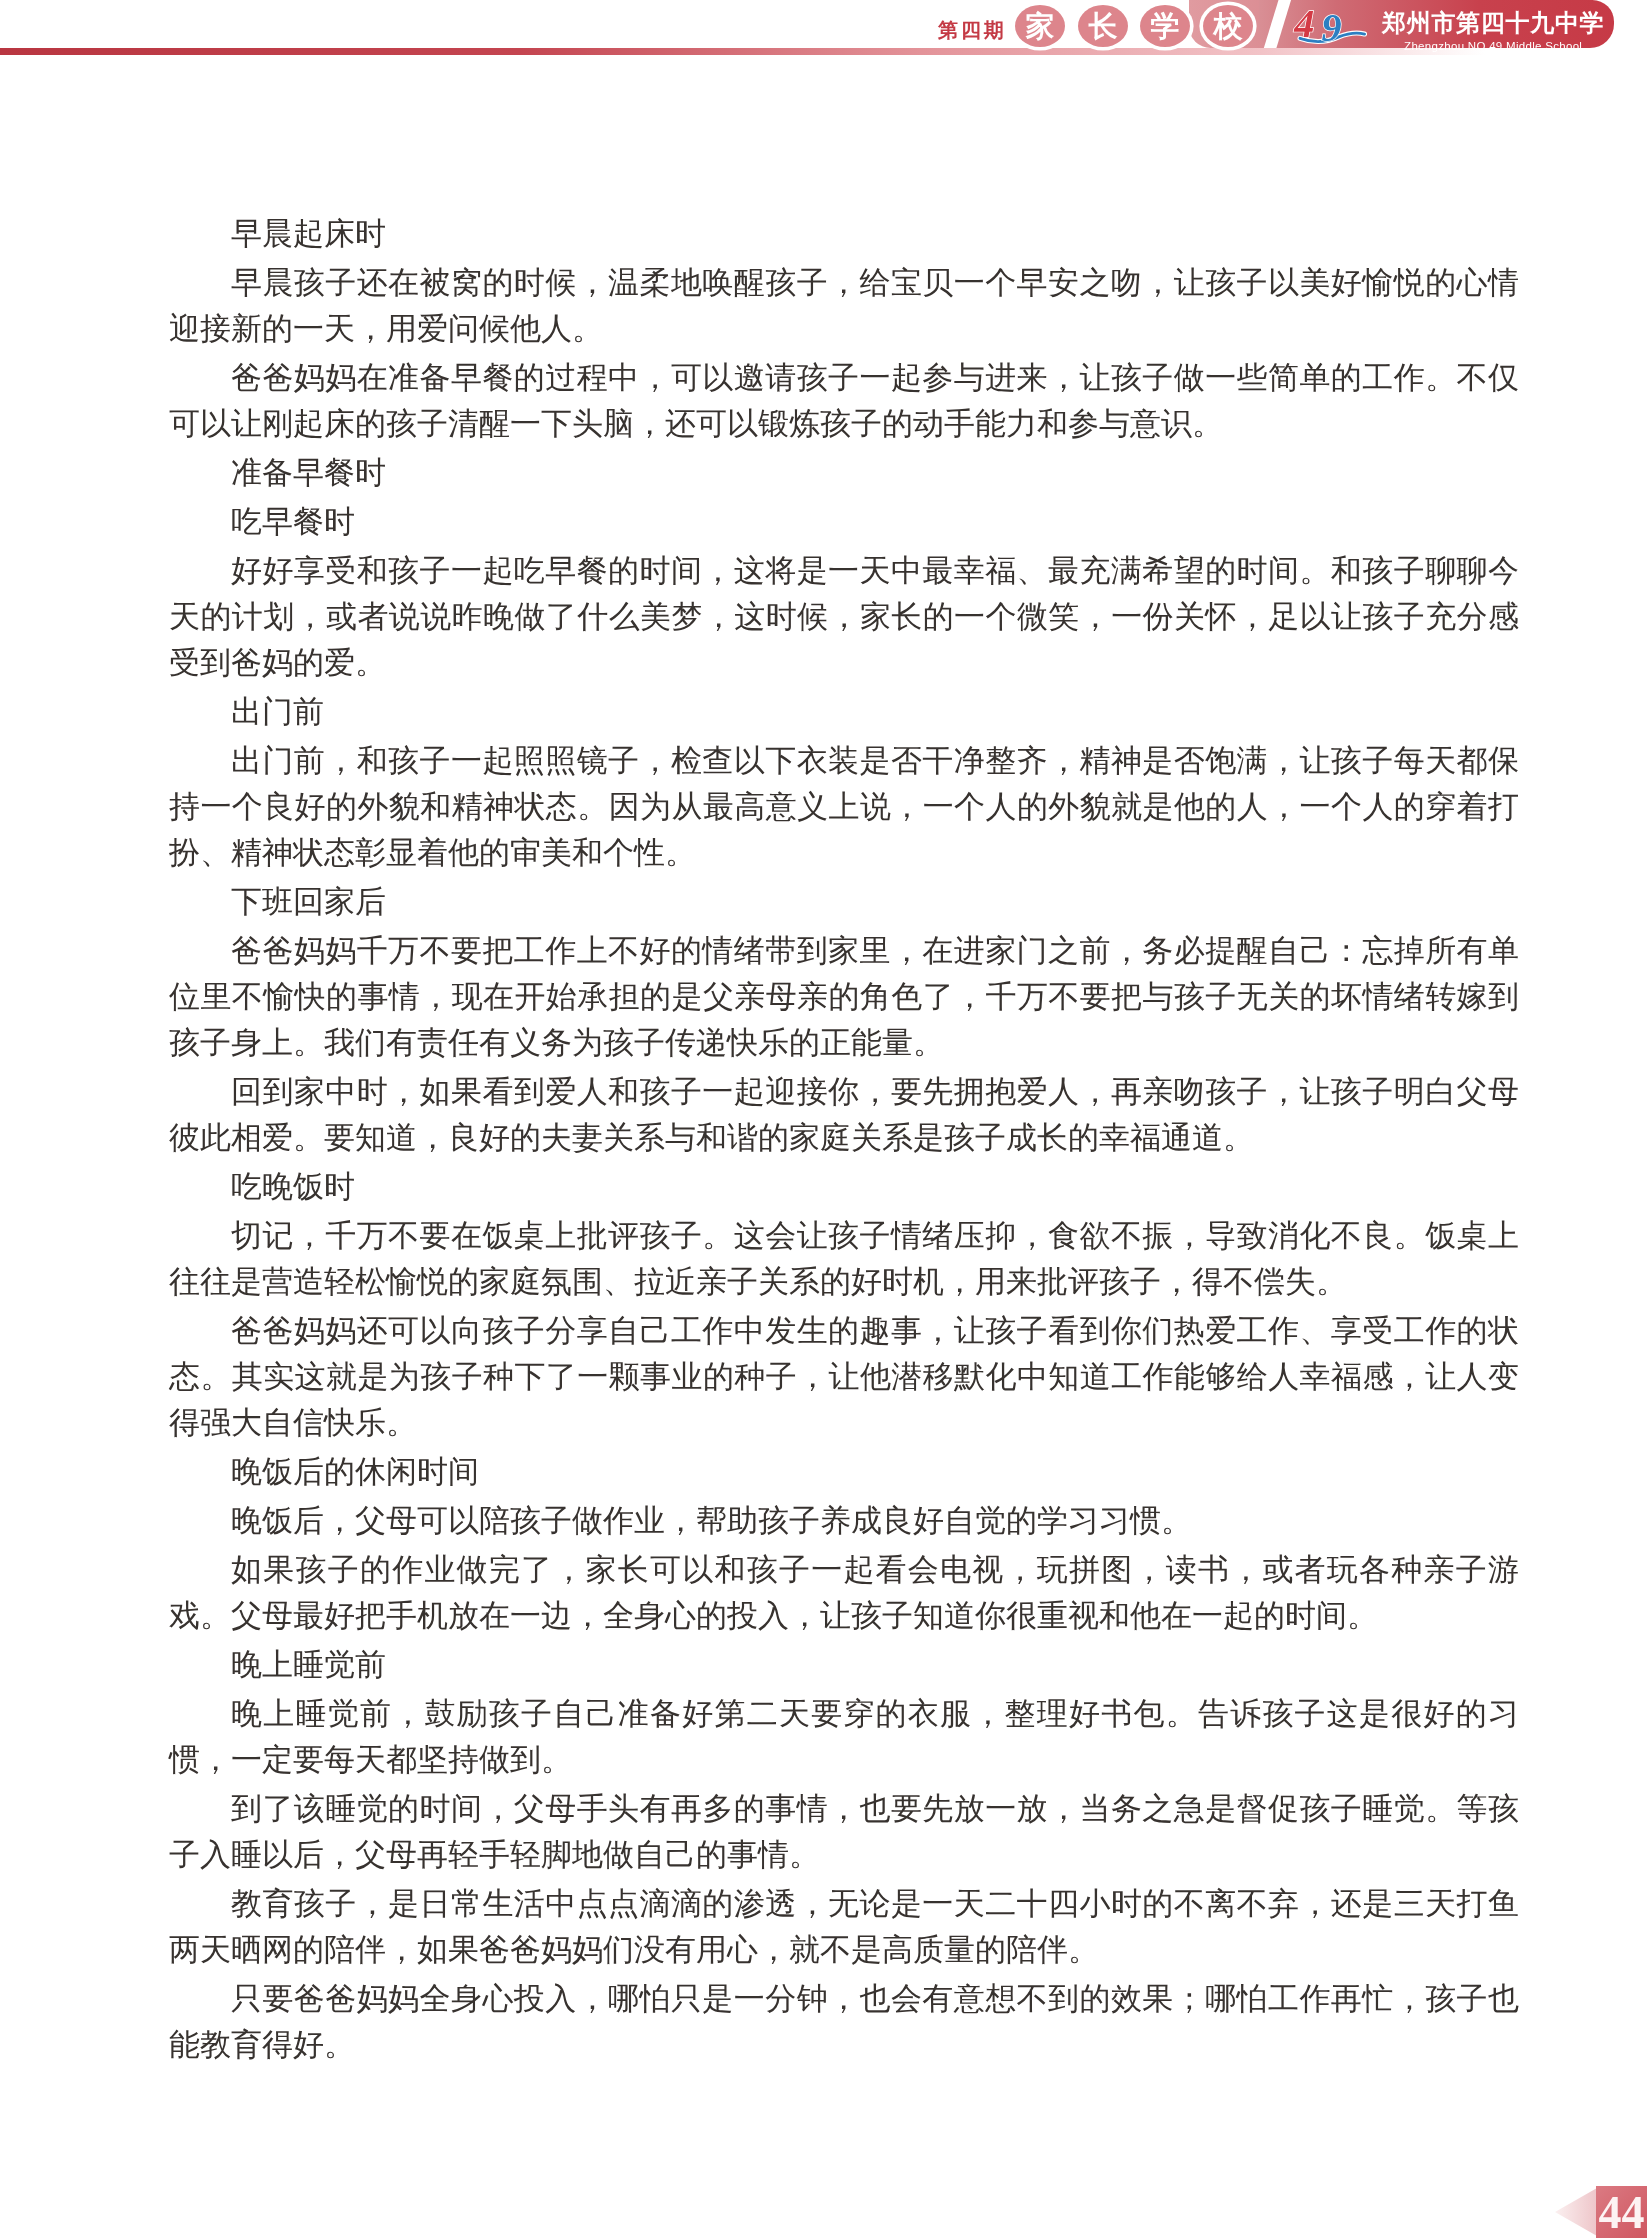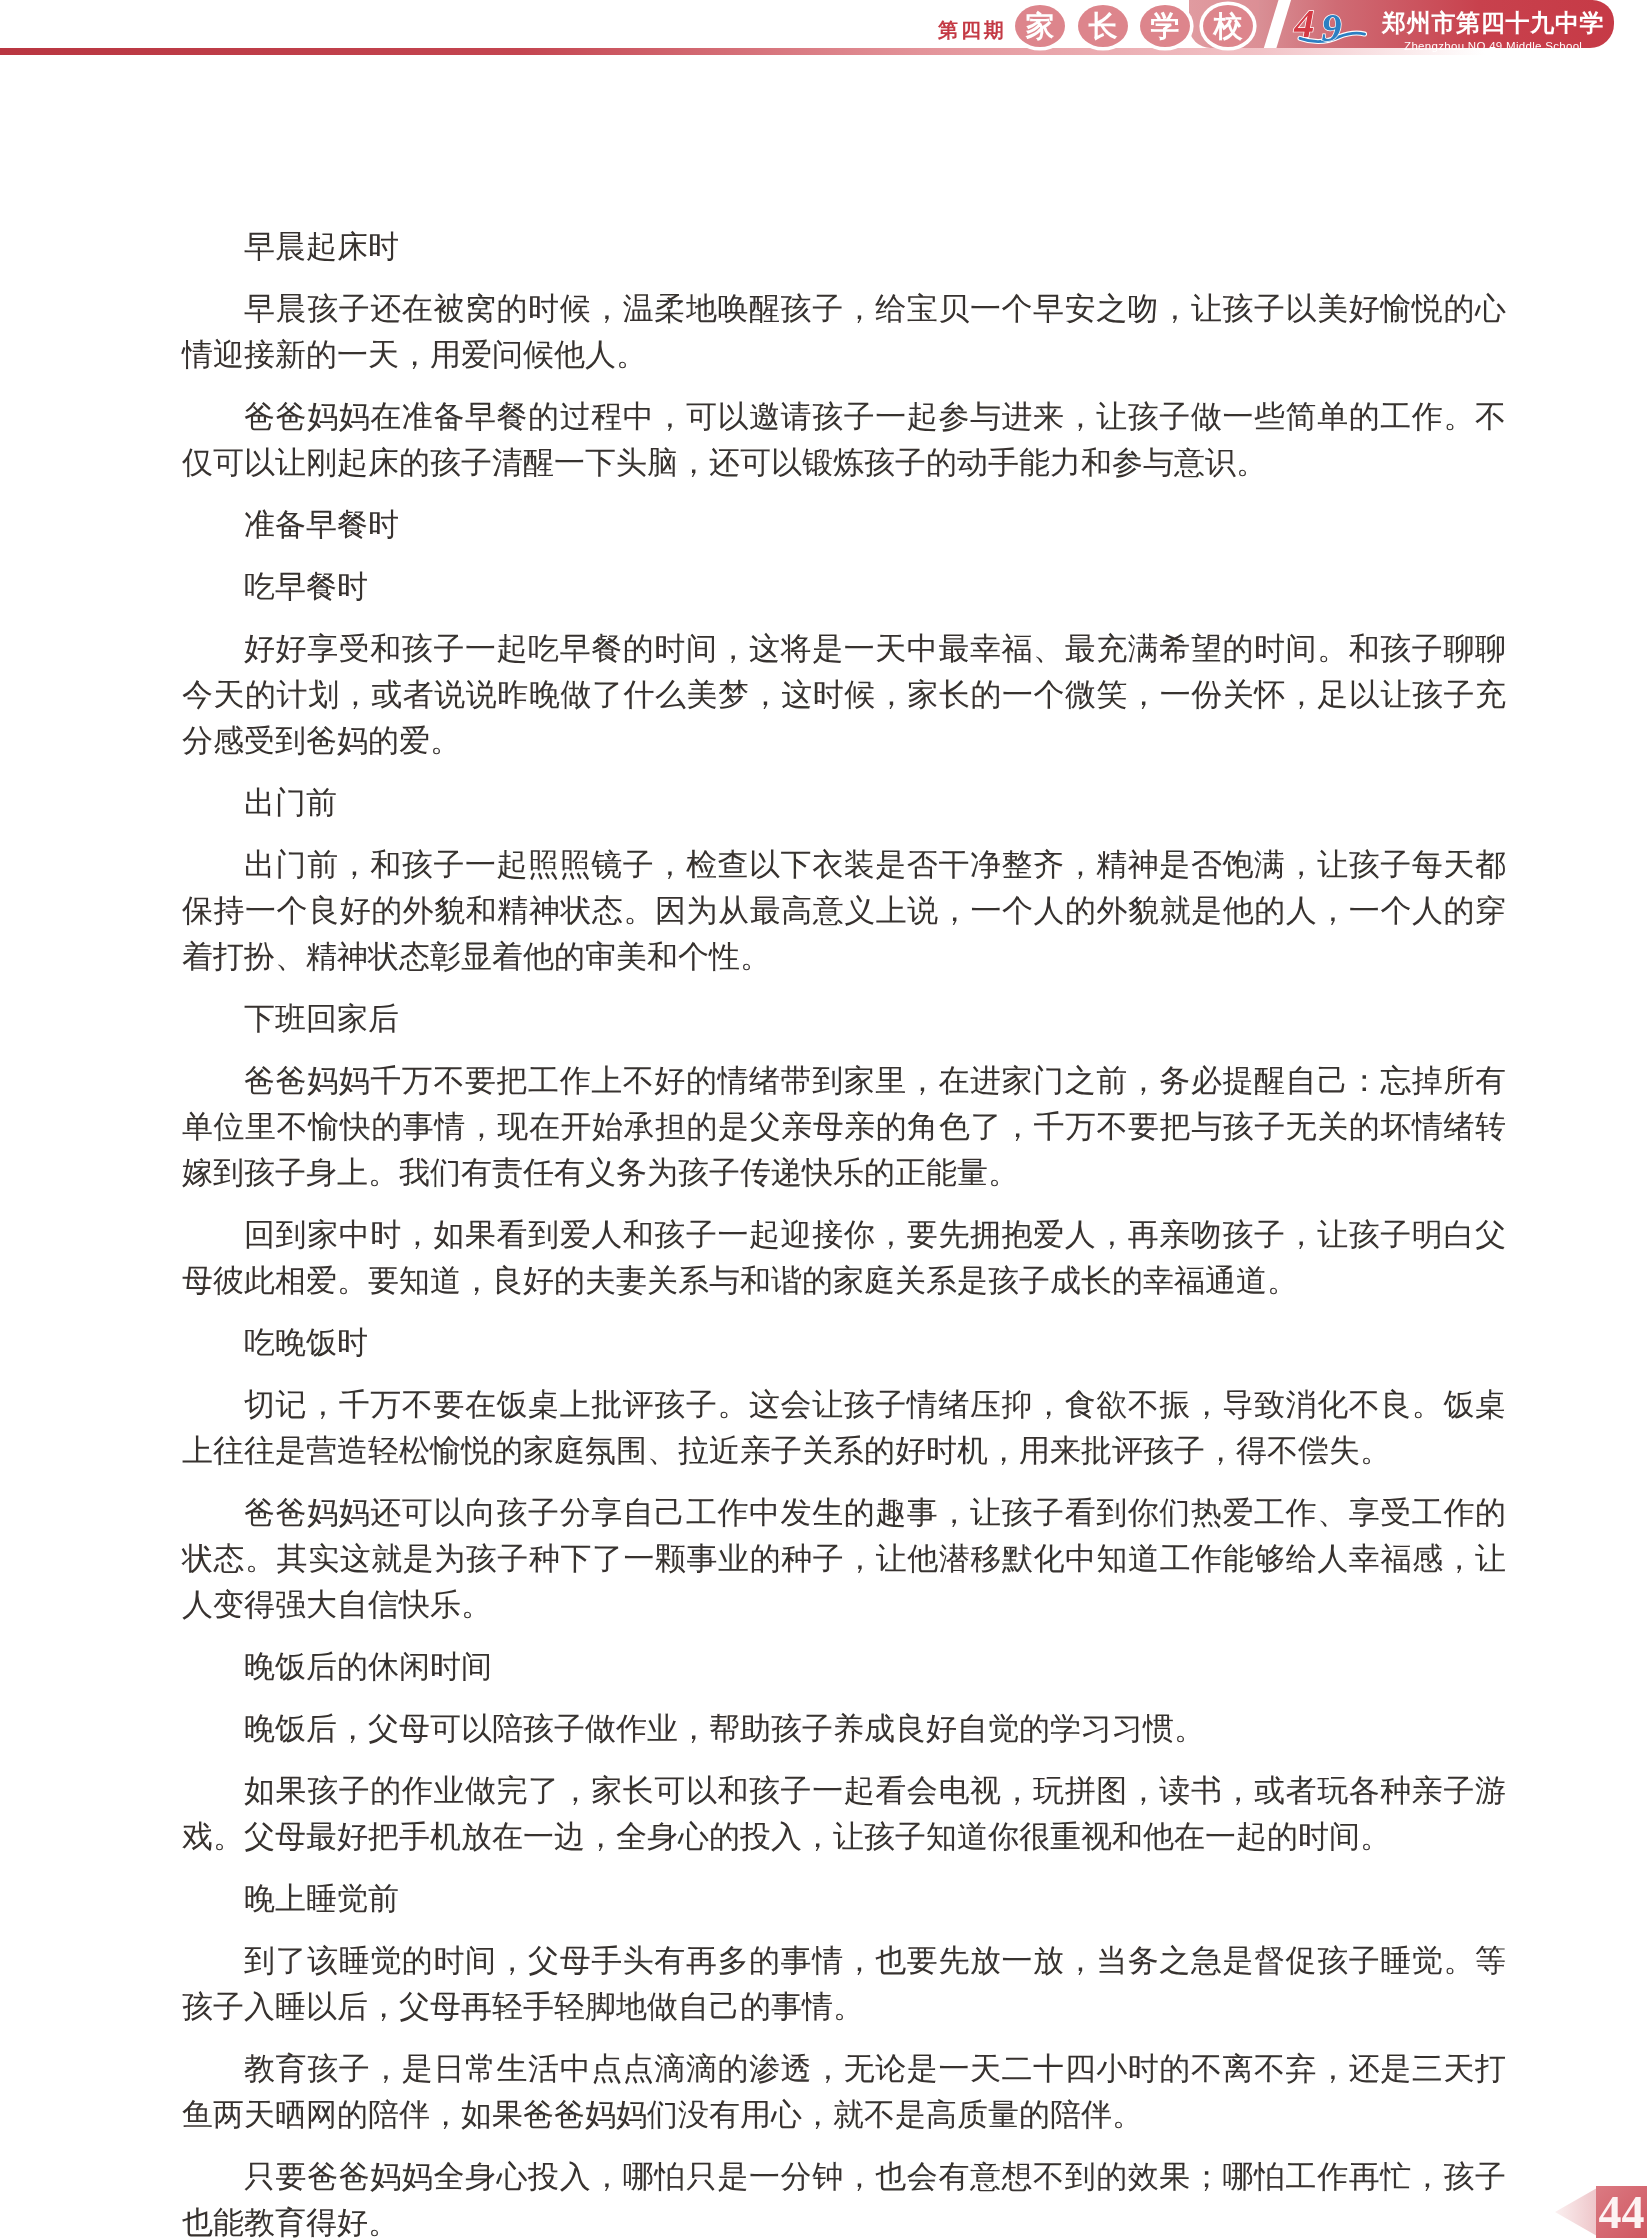--- a/index.html
+++ b/index.html
@@ -58,21 +58,21 @@
   }
 
   
   .article{
     position:absolute;left:166px;top:207px;width:1356px;
     font-family:"DejaVu Serif", serif;
     font-size:31px;line-height:46px;
     color:#37322f;
     text-align:justify;
   }
-  .article p{margin:16px;text-indent:2em;}
+  .article p{margin:3px;text-indent:2em;}
 
   
   .pn-triangle{
     position:absolute;left:1555px;top:2188px;width:42px;height:48px;
     background:linear-gradient(90deg,#fbf0f0,#eec5c9);
     clip-path:polygon(100% 0,100% 100%,0 50%);
   }
   .pn-box{
     position:absolute;left:1596px;top:2186px;width:51px;height:53px;
     background:linear-gradient(135deg,#db7a82,#cf5660);
@@ -124,20 +124,21 @@
     <p>下班回家后</p>
     <p>爸爸妈妈千万不要把工作上不好的情绪带到家里，在进家门之前，务必提醒自己：忘掉所有单位里不愉快的事情，现在开始承担的是父亲母亲的角色了，千万不要把与孩子无关的坏情绪转嫁到孩子身上。我们有责任有义务为孩子传递快乐的正能量。</p>
     <p>回到家中时，如果看到爱人和孩子一起迎接你，要先拥抱爱人，再亲吻孩子，让孩子明白父母彼此相爱。要知道，良好的夫妻关系与和谐的家庭关系是孩子成长的幸福通道。</p>
     <p>吃晚饭时</p>
     <p>切记，千万不要在饭桌上批评孩子。这会让孩子情绪压抑，食欲不振，导致消化不良。饭桌上往往是营造轻松愉悦的家庭氛围、拉近亲子关系的好时机，用来批评孩子，得不偿失。</p>
     <p>爸爸妈妈还可以向孩子分享自己工作中发生的趣事，让孩子看到你们热爱工作、享受工作的状态。其实这就是为孩子种下了一颗事业的种子，让他潜移默化中知道工作能够给人幸福感，让人变得强大自信快乐。</p>
     <p>晚饭后的休闲时间</p>
     <p>晚饭后，父母可以陪孩子做作业，帮助孩子养成良好自觉的学习习惯。</p>
     <p>如果孩子的作业做完了，家长可以和孩子一起看会电视，玩拼图，读书，或者玩各种亲子游戏。父母最好把手机放在一边，全身心的投入，让孩子知道你很重视和他在一起的时间。</p>
     <p>晚上睡觉前</p>
+    <p>晚上睡觉前，鼓励孩子自己准备好第二天要穿的衣服，整理好书包。告诉孩子这是很好的习惯，一定要每天都坚持做到。</p>
     <p>到了该睡觉的时间，父母手头有再多的事情，也要先放一放，当务之急是督促孩子睡觉。等孩子入睡以后，父母再轻手轻脚地做自己的事情。</p>
     <p>教育孩子，是日常生活中点点滴滴的渗透，无论是一天二十四小时的不离不弃，还是三天打鱼两天晒网的陪伴，如果爸爸妈妈们没有用心，就不是高质量的陪伴。</p>
     <p>只要爸爸妈妈全身心投入，哪怕只是一分钟，也会有意想不到的效果；哪怕工作再忙，孩子也能教育得好。</p>
   </div>
 
   <div class="pn-triangle"></div>
   <div class="pn-box">44</div>
 
 </div>
 

